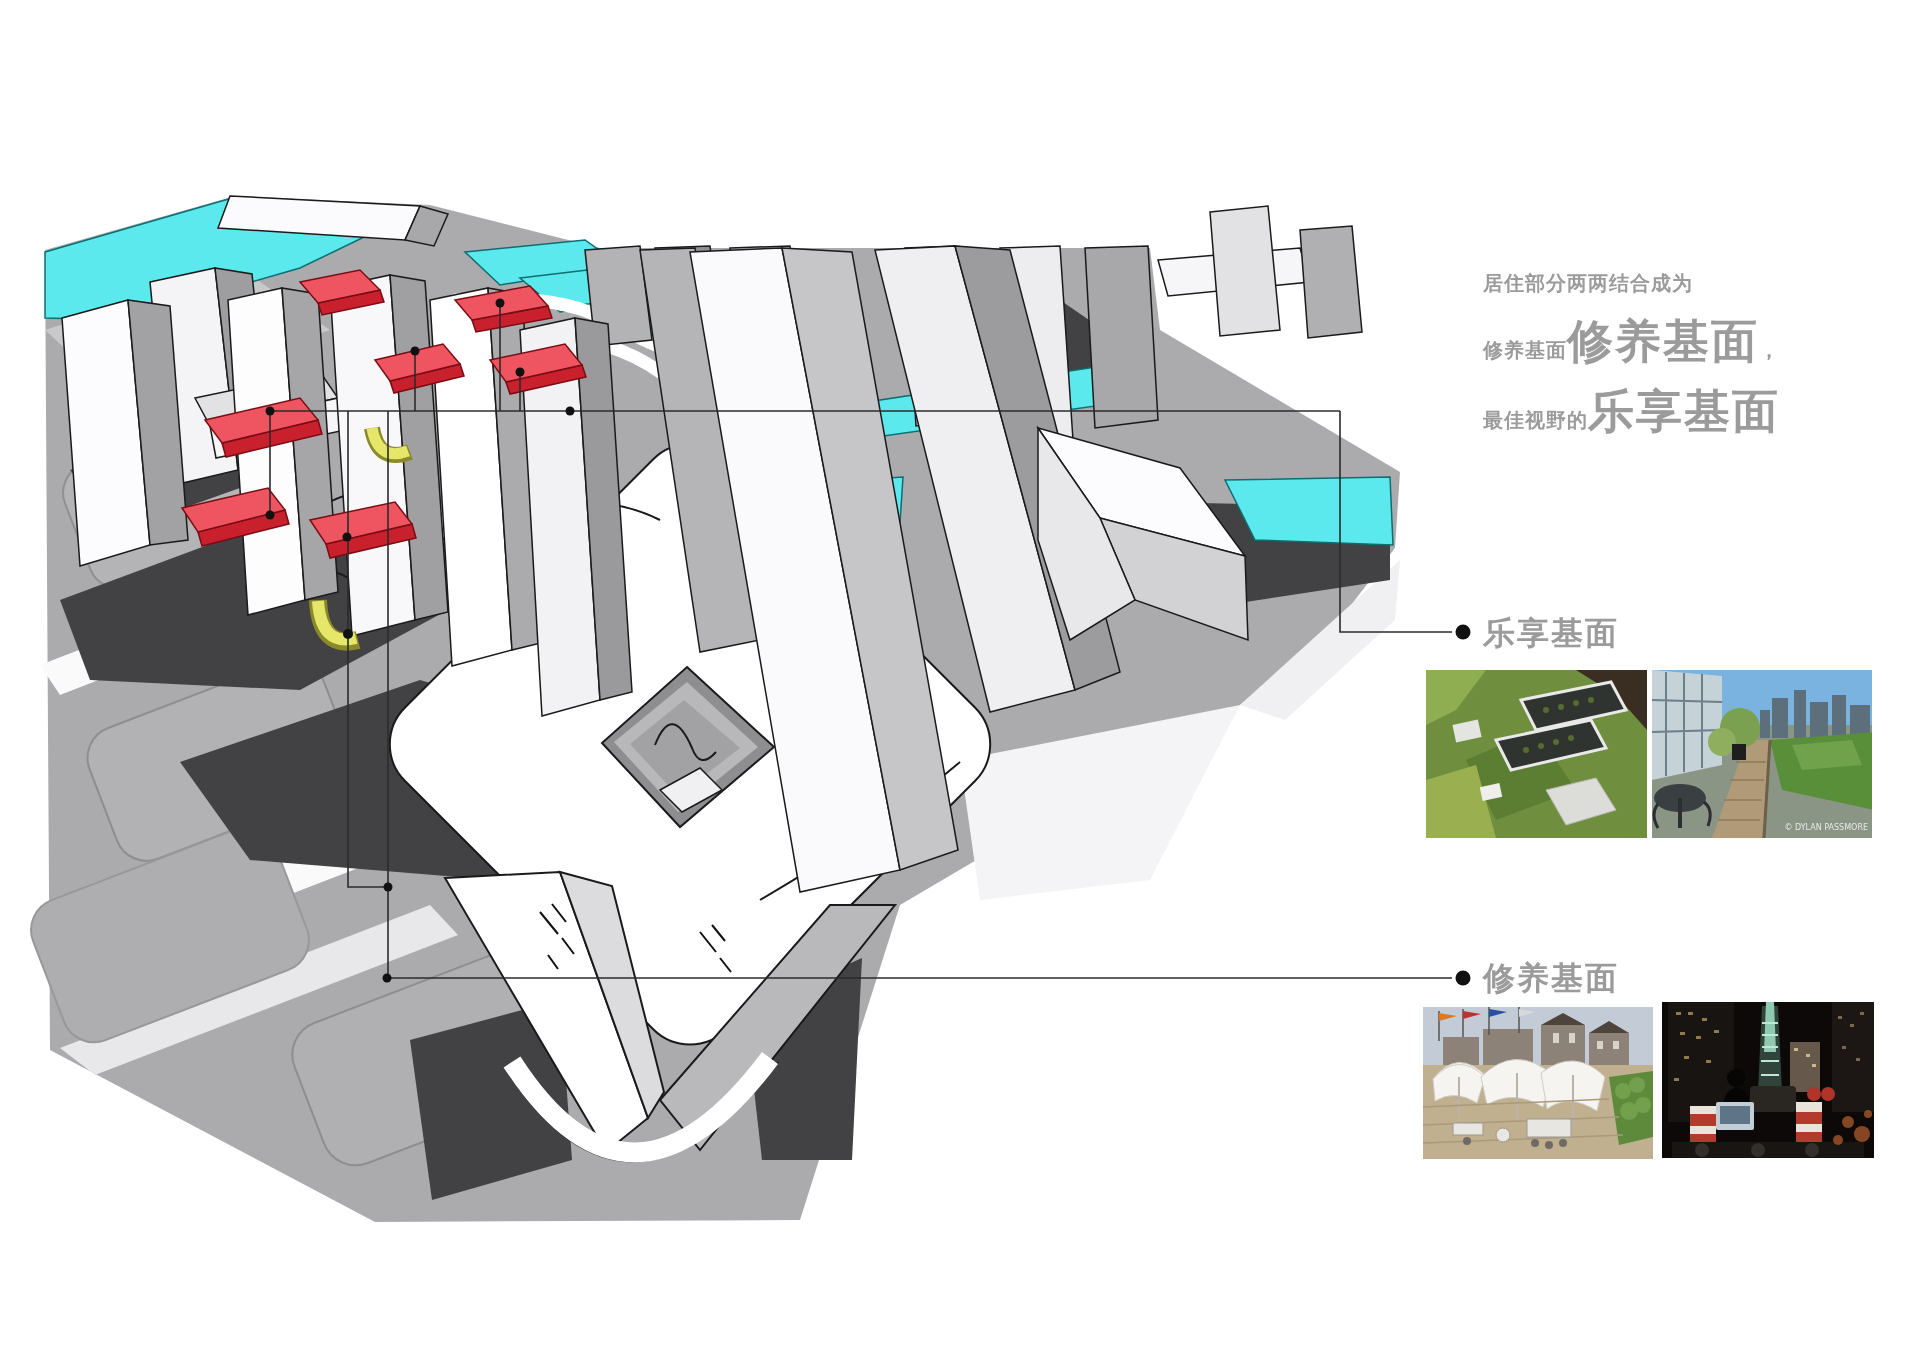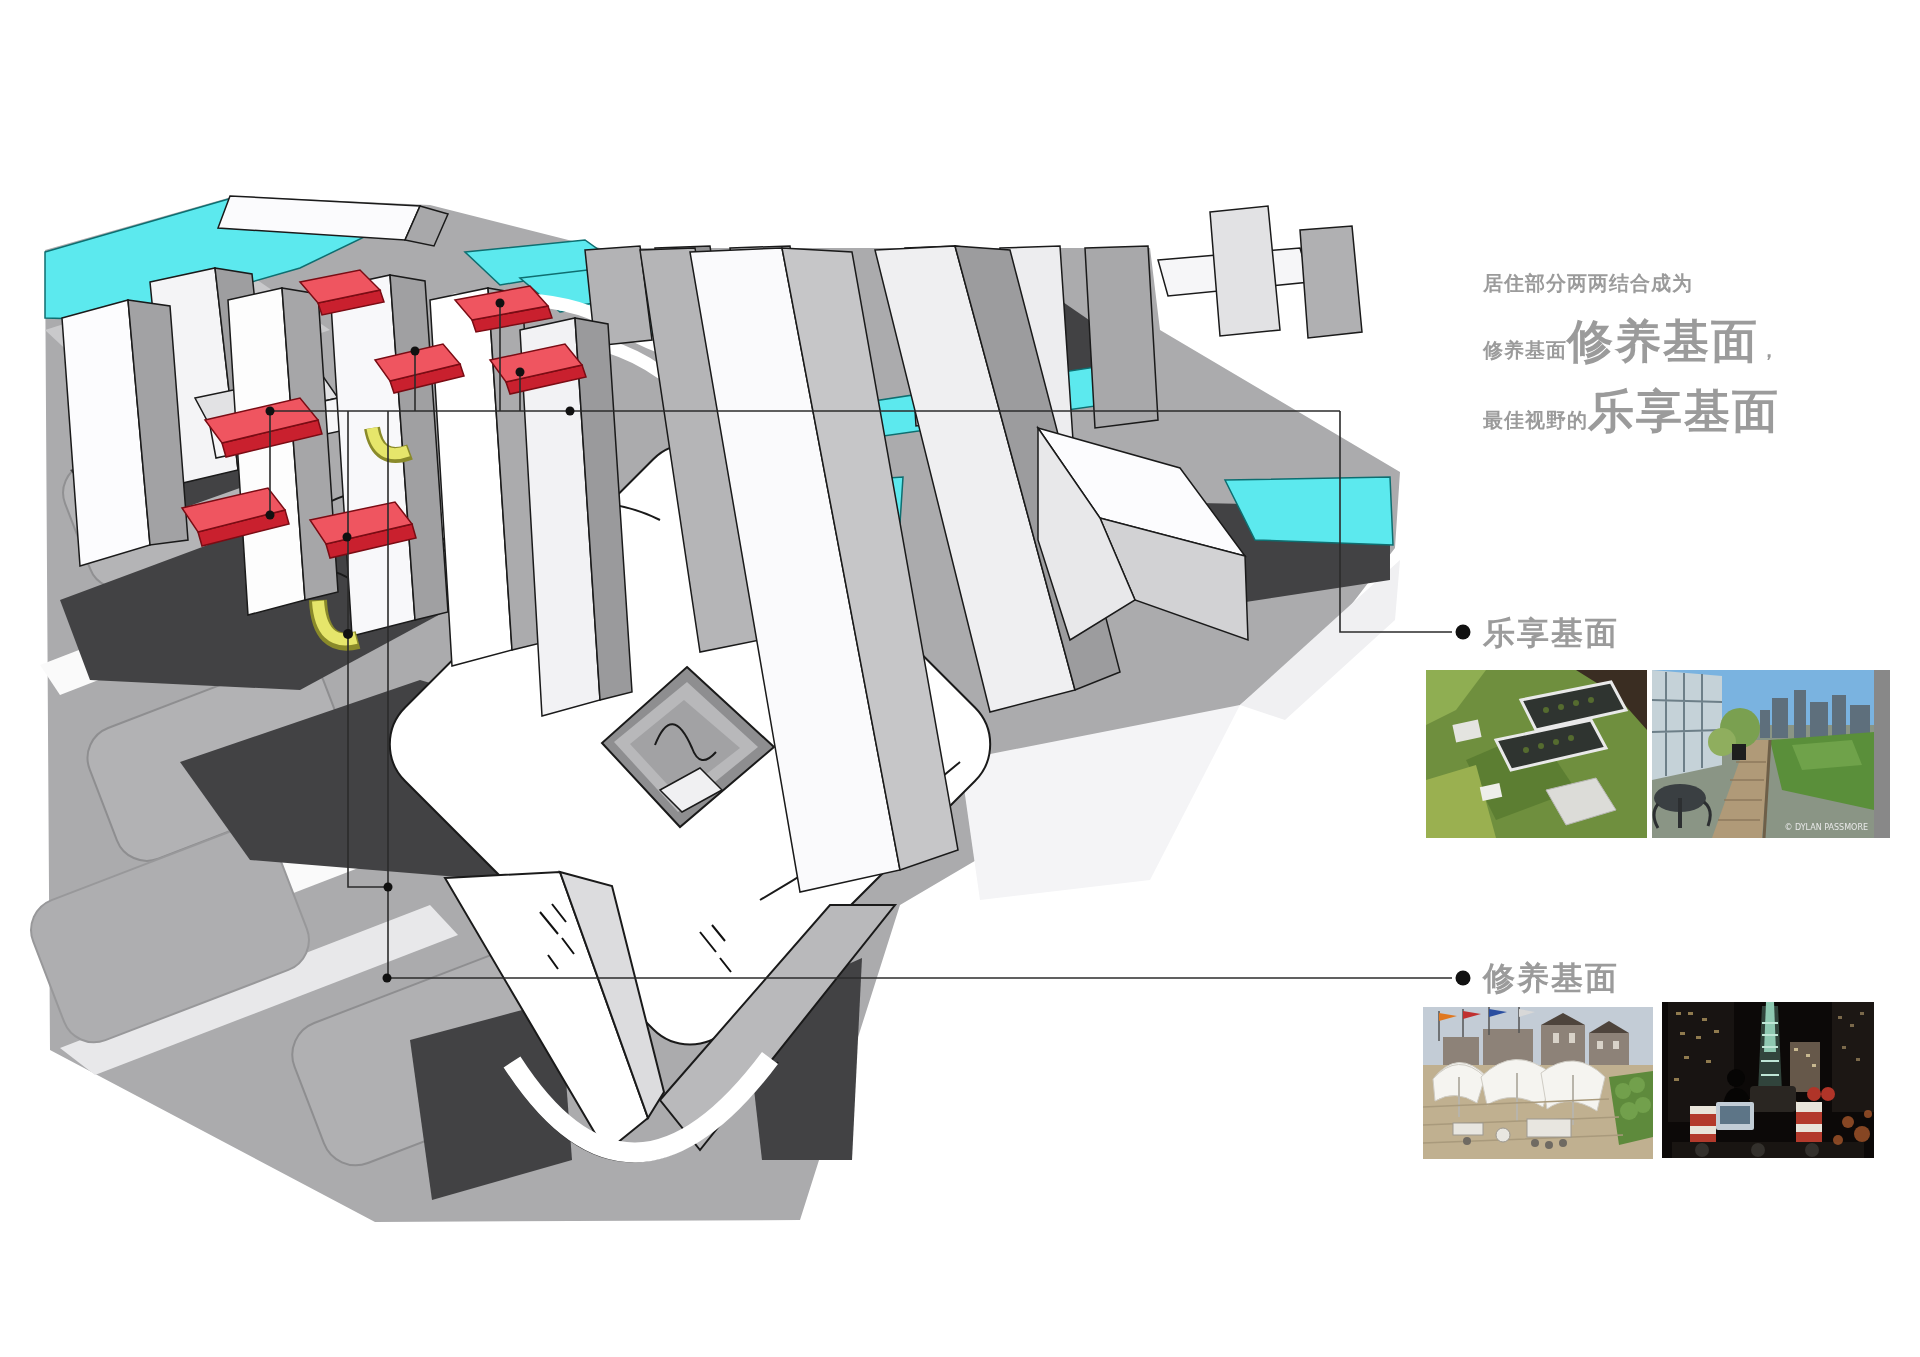--- a/index.html
+++ b/index.html
@@ -14,21 +14,21 @@
   .desc .l1{margin-top:0;}
   .desc .l2{margin-top:14px;}
   .desc .l3{margin-top:16px;}
   .desc .l4{margin-top:8px;}
   .callout-label{position:absolute;color:#9b9b9b;font-size:32px;font-weight:bold;letter-spacing:2px;white-space:nowrap;}
   .lbl-leisure{left:1483px;top:612px;}
   .lbl-recup{left:1483px;top:957px;}
   .photo{position:absolute;overflow:hidden;background:#888;}
   .photo svg{display:block;}
   .p1{left:1426px;top:670px;width:221px;height:168px;}
-  .p2{left:1652px;top:670px;width:238px;height:168px;}
+  .p2{left:1652px;top:670px;width:220px;height:168px;}
   .p3{left:1423px;top:1007px;width:230px;height:152px;}
   .p4{left:1662px;top:1002px;width:212px;height:156px;}
 </style>
 </head>
 <body>
 
 <div class="stage">
 
   <svg class="model-svg" width="1920" height="1357" viewBox="0 0 1920 1357">
 

